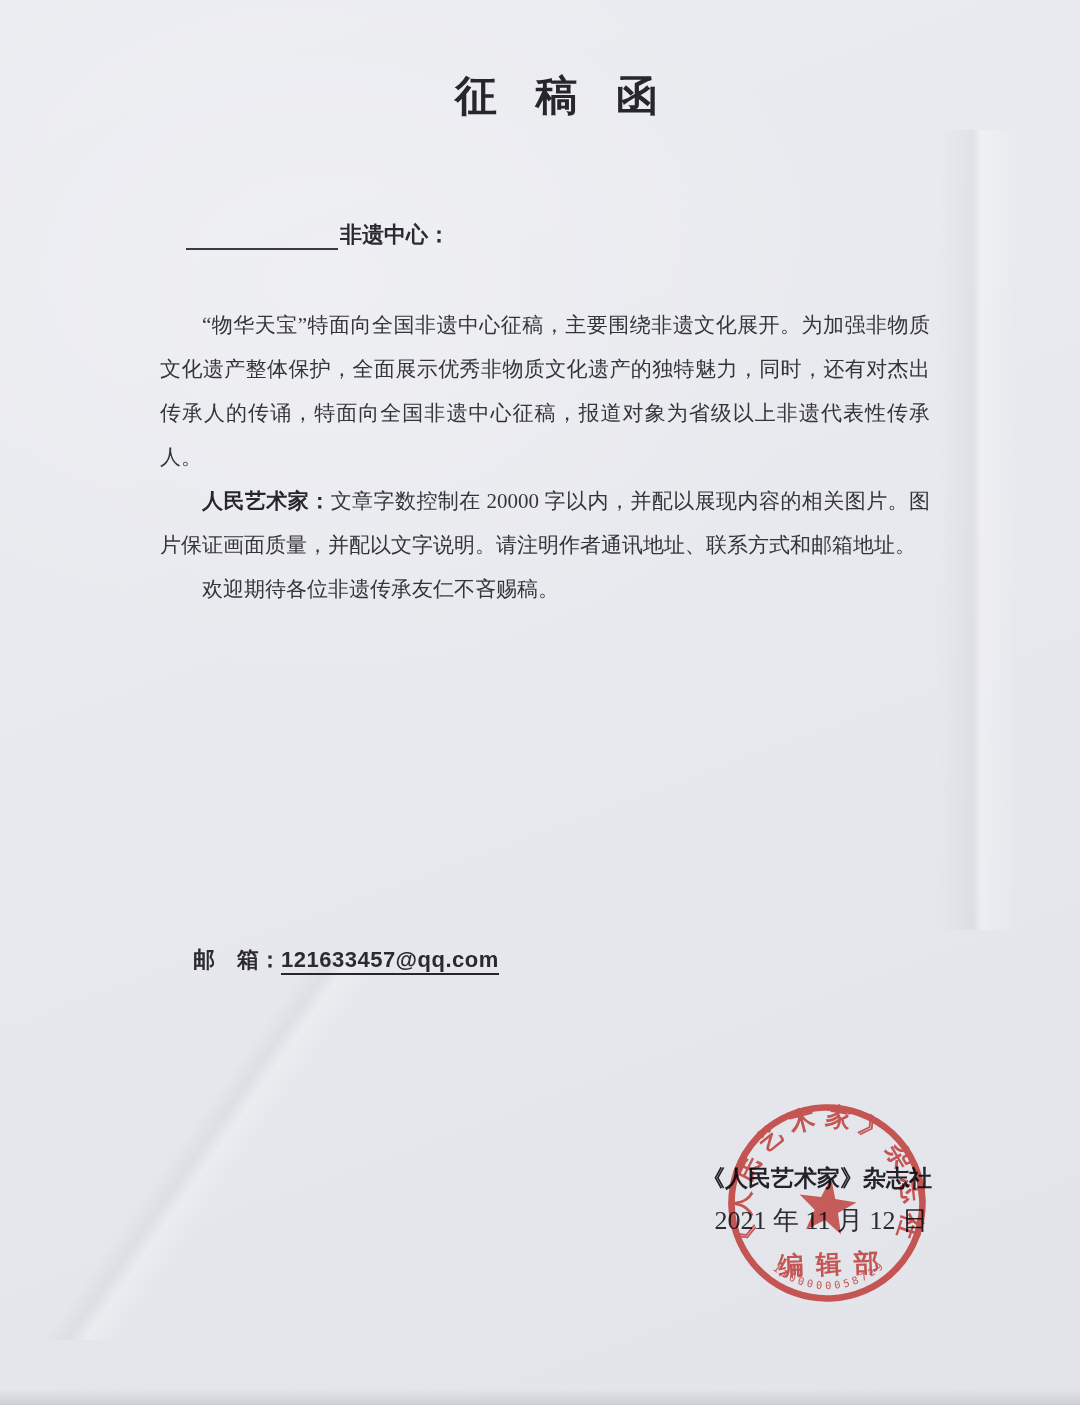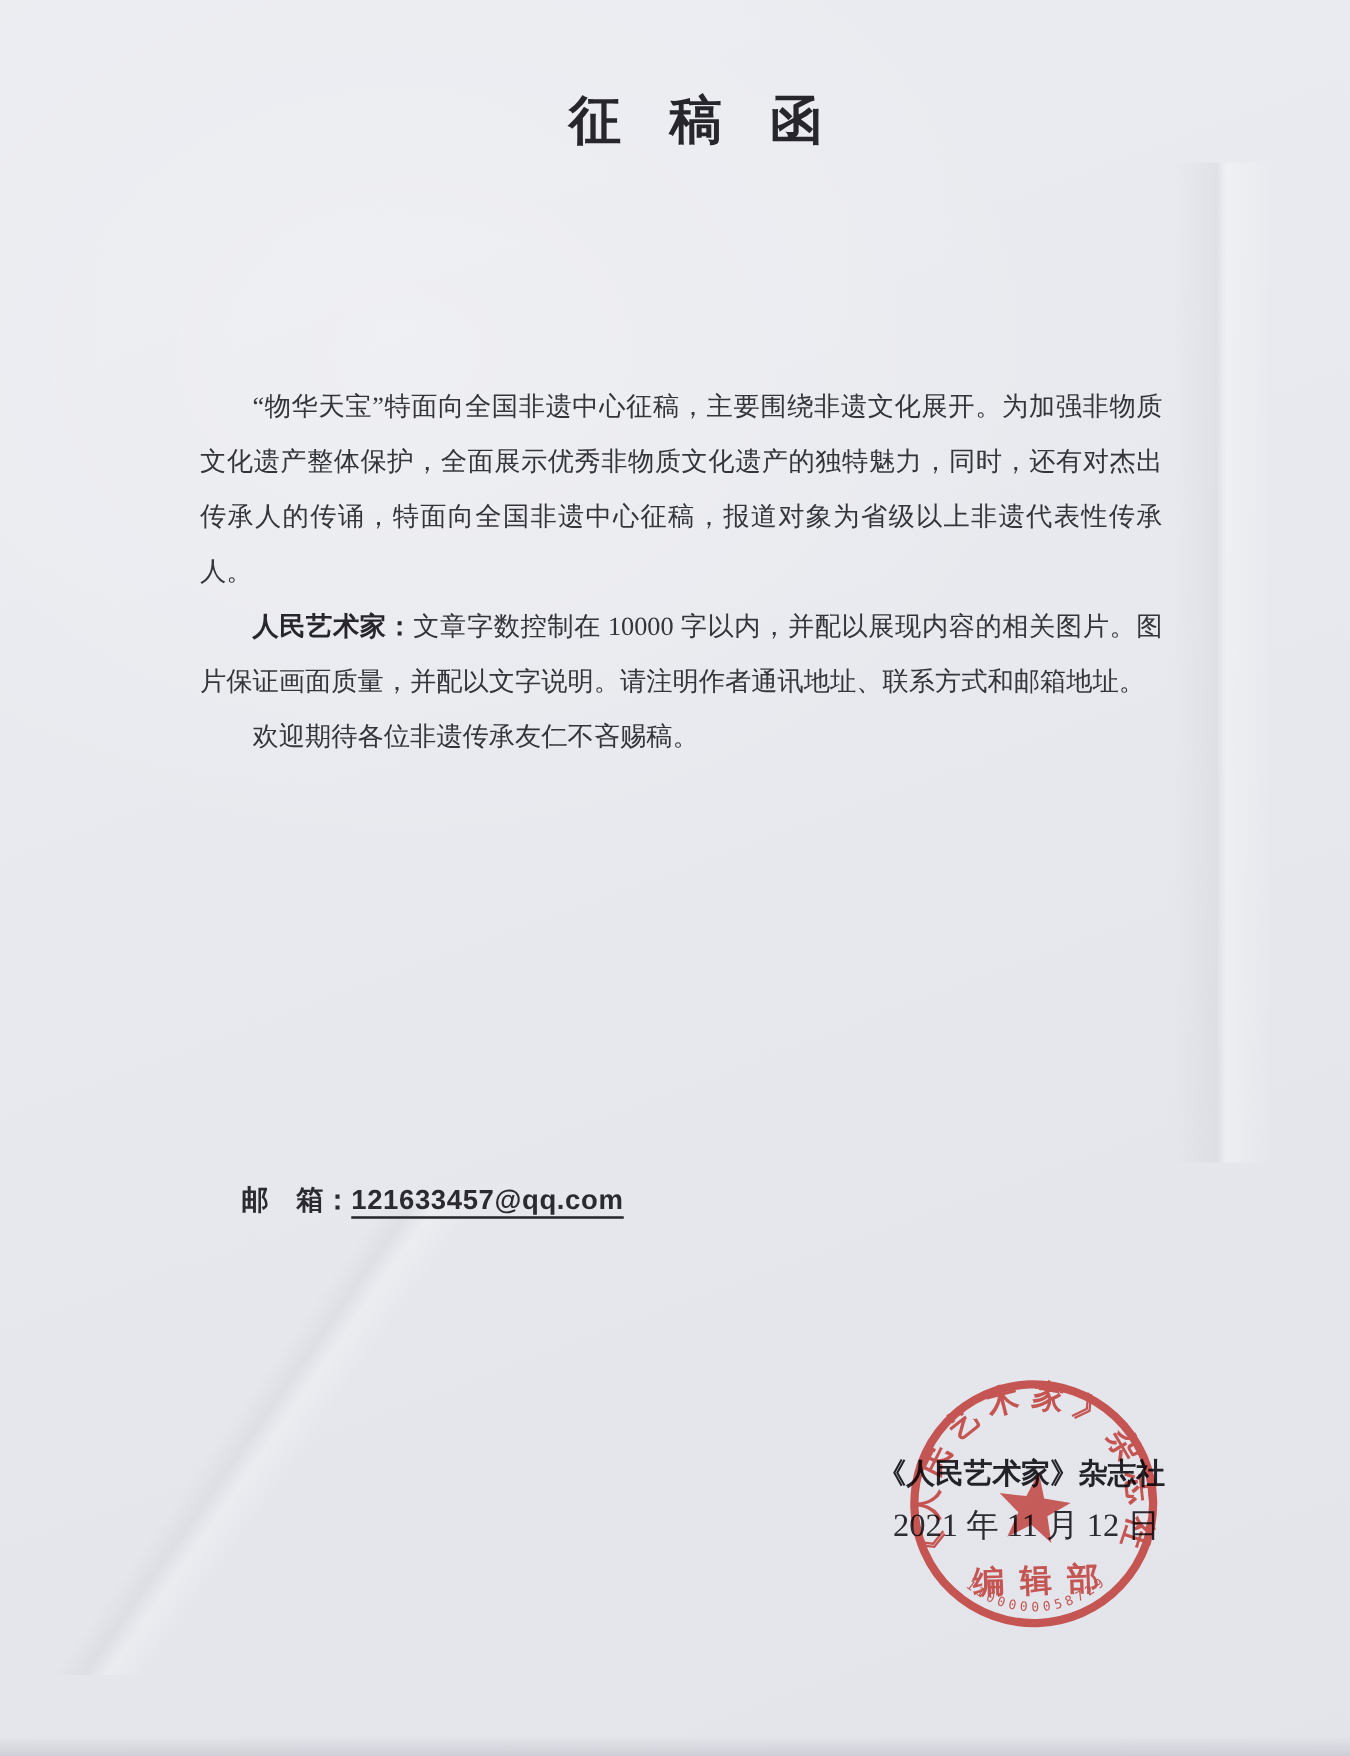--- a/index.html
+++ b/index.html
@@ -138,24 +138,27 @@
 </head>
 <body>
 
 <div class="paper">
 
   <div class="crease crease-vertical"></div>
   <div class="crease crease-diagonal"></div>
 
   <h1 class="title">征 稿 函</h1>
 
+  <div class="salutation">
+    <span class="blank"></span><span>非遗中心：</span>
+  </div>
 
   <div class="body-text">
     <p><span>“物华天宝”特面向全国非遗中心征稿，主要围绕非遗文化展开。为加强非物质文化遗产整体保护，全面展示优秀非物质文化遗产的独特魅力，同时，还有对杰出传承人的传诵，特面向全国非遗中心征稿，报道对象为省级以上非遗代表性传承人。</span></p>
-    <p><span class="lead">人民艺术家：</span><span>文章字数控制在 10000 字以内，并配以展现内容的相关图片。图片保证画面质量，并配以文字说明。请注明作者通讯地址、联系方式和邮箱地址。</span></p>
+    <p><span class="lead">人民艺术家：</span><span>文章字数控制在 20000 字以内，并配以展现内容的相关图片。图片保证画面质量，并配以文字说明。请注明作者通讯地址、联系方式和邮箱地址。</span></p>
     <p><span>欢迎期待各位非遗传承友仁不吝赐稿。</span></p>
   </div>
 
   <div class="contact">
     <div class="contact-line">
       <span>邮　箱：</span><span class="email">121633457@qq.com</span>
     </div>
   </div>
 
   <div class="signature">

